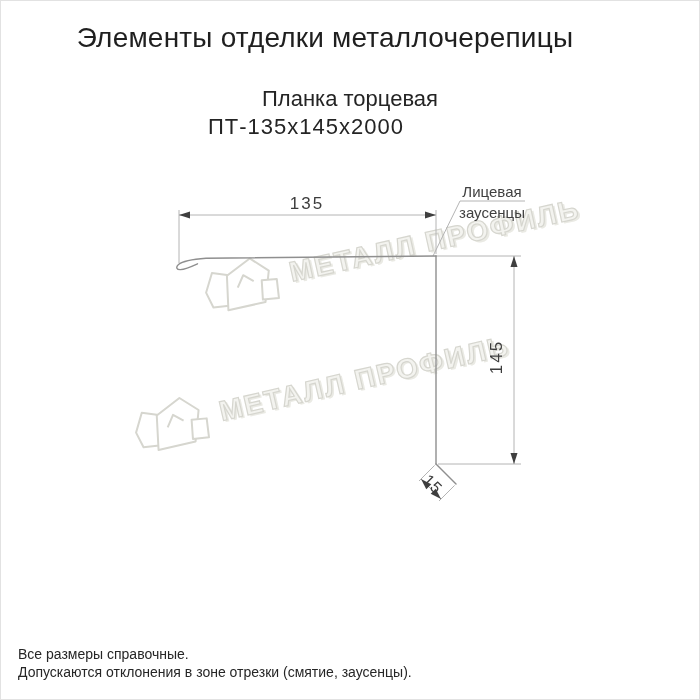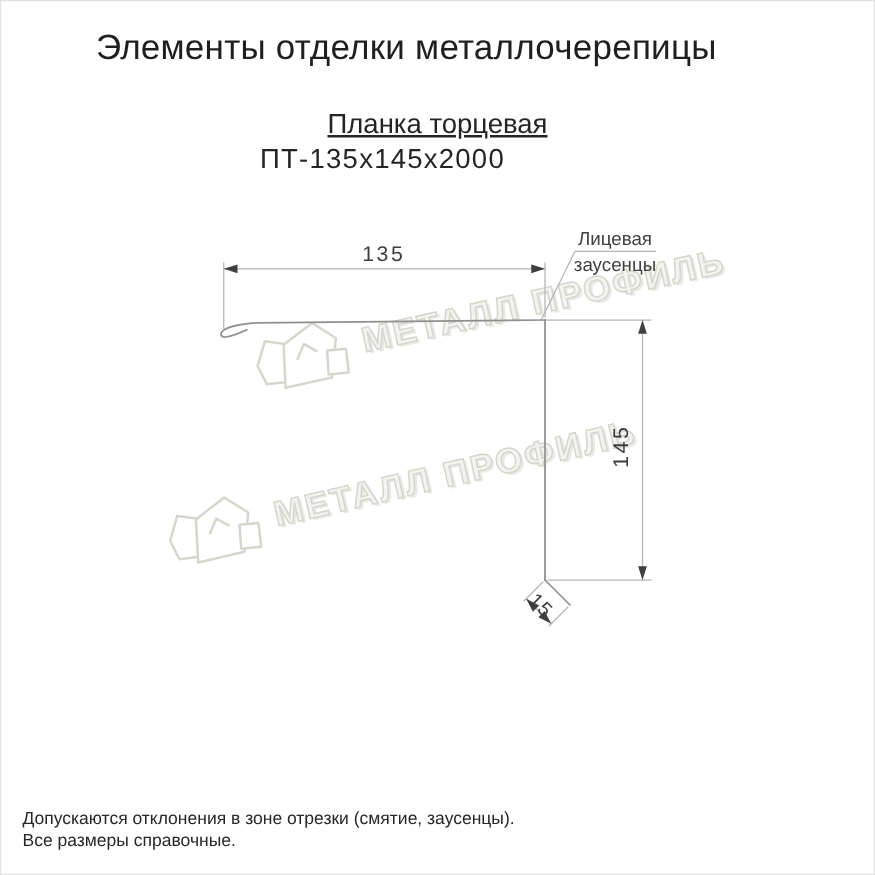--- a/index.html
+++ b/index.html
@@ -12,21 +12,21 @@
     position:relative;width:700px;height:700px;background:#ffffff;
     box-shadow:inset 0 0 0 1px #e2e2e2;overflow:hidden;
   }
   
   .title{
     position:absolute;top:22px;left:0;width:650px;text-align:center;
     font-size:28px;color:#1f1f1f;letter-spacing:.2px;z-index:3;
   }
   .sub1{
     position:absolute;top:86px;left:0;width:700px;text-align:center;
-    font-size:22px;color:#242424;z-index:3;text-decoration:underline;
+    font-size:22px;color:#242424;z-index:3;
   }
   .sub2{
     position:absolute;top:114px;left:0;width:612px;text-align:center;
     font-size:22px;color:#242424;letter-spacing:1px;z-index:3;
   }
   
   .wm{
     position:absolute;display:flex;align-items:center;gap:8px;height:80px;
     z-index:1;pointer-events:none;
   }
@@ -123,17 +123,17 @@
     <text class="dim-text" text-anchor="middle" font-size="17" letter-spacing="2" transform="translate(502,357) rotate(-90)">145</text>
     <text class="dim-text" text-anchor="middle" font-size="16" letter-spacing="1" transform="translate(429,488) rotate(45)">15</text>
   </svg>
 
   <div class="face-label">
     <span class="l1">Лицевая</span>
     <span class="l2">заусенцы</span>
   </div>
 
   <div class="notes">
+    <div>Все размеры справочные.</div>
     <div>Допускаются отклонения в зоне отрезки (смятие, заусенцы).</div>
-    <div>Все размеры справочные.</div>
   </div>
 
 </div>
 
 </body></html>

